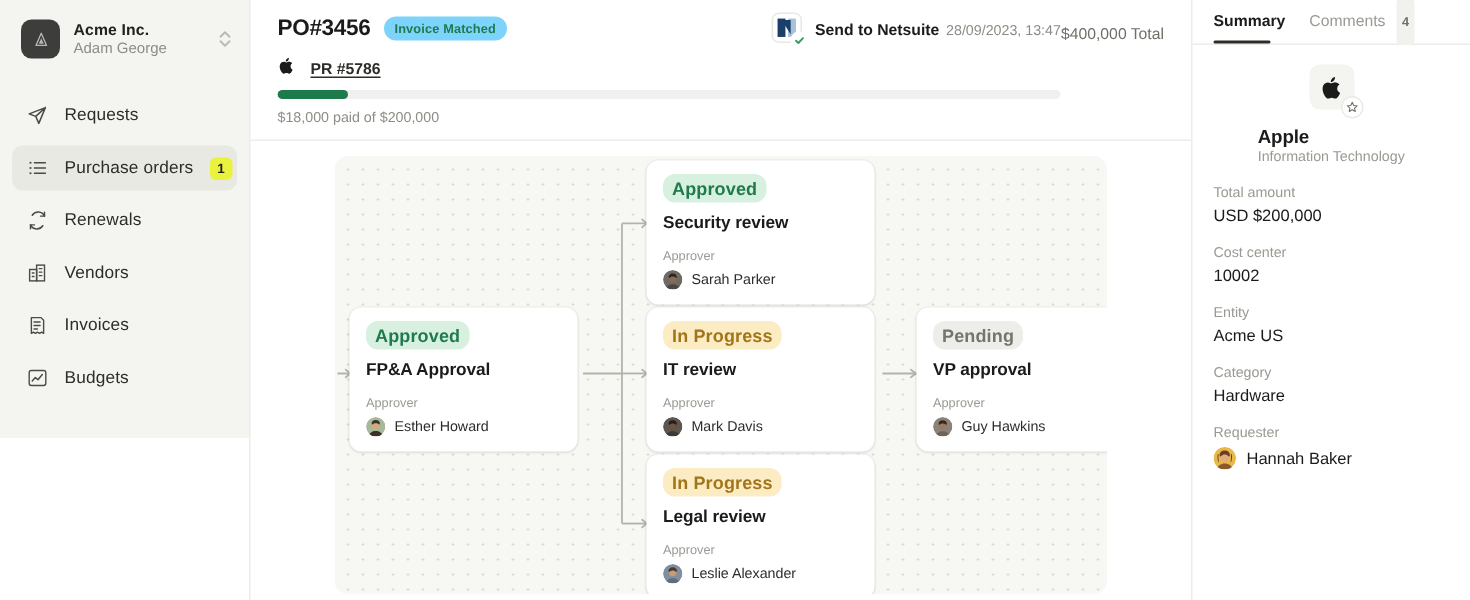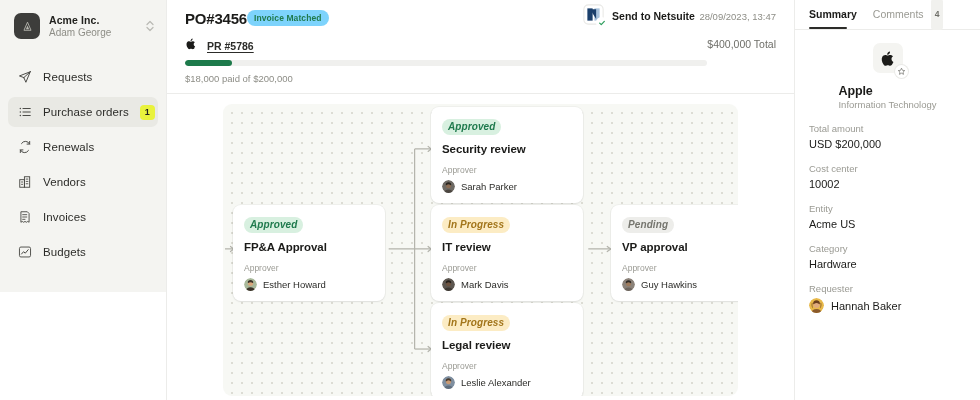--- a/index.html
+++ b/index.html
@@ -68,21 +68,21 @@
 
   
   .main {
     flex: 1; height: 400px;
     background: #ffffff;
     position: relative;
     display: flex; flex-direction: column;
     border-left: 1px solid #ececea;
   }
   .po-header { padding: 10px 18px 0 18px; position: relative; }
-  .po-title-row { display: flex; align-items: flex-start; }
+  .po-title-row { display: flex; align-items: flex-end; gap: 9px; }
   .po-number {
     font-size: 15px; font-weight: 700; color: #1b1b19; letter-spacing: -.2px;
   }
   .po-chip {
     background: #7dd3fc; color: #1f7a4d;
     font-size: 8.5px; font-weight: 600;
     padding: 3px 7px; border-radius: 9px;
     letter-spacing: .1px;
   }
   .pr-row { display: flex; align-items: center; gap: 7px; margin-top: 11px; }
@@ -96,21 +96,21 @@
     margin-top: 7px;
     height: 6px; border-radius: 3px;
     background: #f0f0ee; width: 522px;
     overflow: hidden;
   }
   .progress-fill { height: 6px; border-radius: 3px; background: #1d7a4b; }
   .paid-text { font-size: 9.5px; color: #8d8d86; margin-top: 7px; }
 
   .header-right {
     position: absolute; right: 18px; top: 4px;
-    display: flex; flex-direction: column; align-items: flex-end;
+    display: flex; align-items: flex-end;
   }
   .ns-row { display: flex; align-items: center; gap: 8px; }
   .ns-icon-wrap { position: relative; width: 21px; height: 21px; flex:0 0 21px; }
   .ns-check {
     position: absolute; right: -3px; bottom: -3px;
     width: 11px; height: 11px; border-radius: 50%;
     background: #fff; display: flex; align-items: center; justify-content: center;
   }
   .ns-text { line-height: 1.25; }
   .ns-title { font-size: 10.5px; font-weight: 700; color: #1b1b19; white-space: nowrap; }
@@ -139,24 +139,23 @@
   .node {
     position: absolute;
     background: #ffffff;
     border-radius: 8px;
     box-shadow: 0 1px 2px rgba(20,20,18,.07), 0 0 0 1px rgba(20,20,18,.035);
     padding: 9px 11px 10px 11px;
     width: 152px;
   }
   .node-chip {
     display: inline-block;
-    font-size: 10px; font-weight: 600;
+    font-size: 12px; font-weight: 600;
     padding: 2.5px 6px; border-radius: 8px;
     letter-spacing: .1px;
-    font-style: italic;
   }
   .chip-approved { background: #d8f0e0; color: #1f7a4d; }
   .chip-inprogress { background: #fcecc4; color: #a2751a; }
   .chip-pending { background: #ededea; color: #75756e; }
   .node-title {
     font-size: 11.5px; font-weight: 600; color: #1b1b19;
     margin-top: 8px; letter-spacing: -.05px;
   }
   .node-sublabel { font-size: 8.5px; color: #9a9a93; margin-top: 10px; }
   .node-person { display: flex; align-items: center; gap: 6px; margin-top: 5px; }

